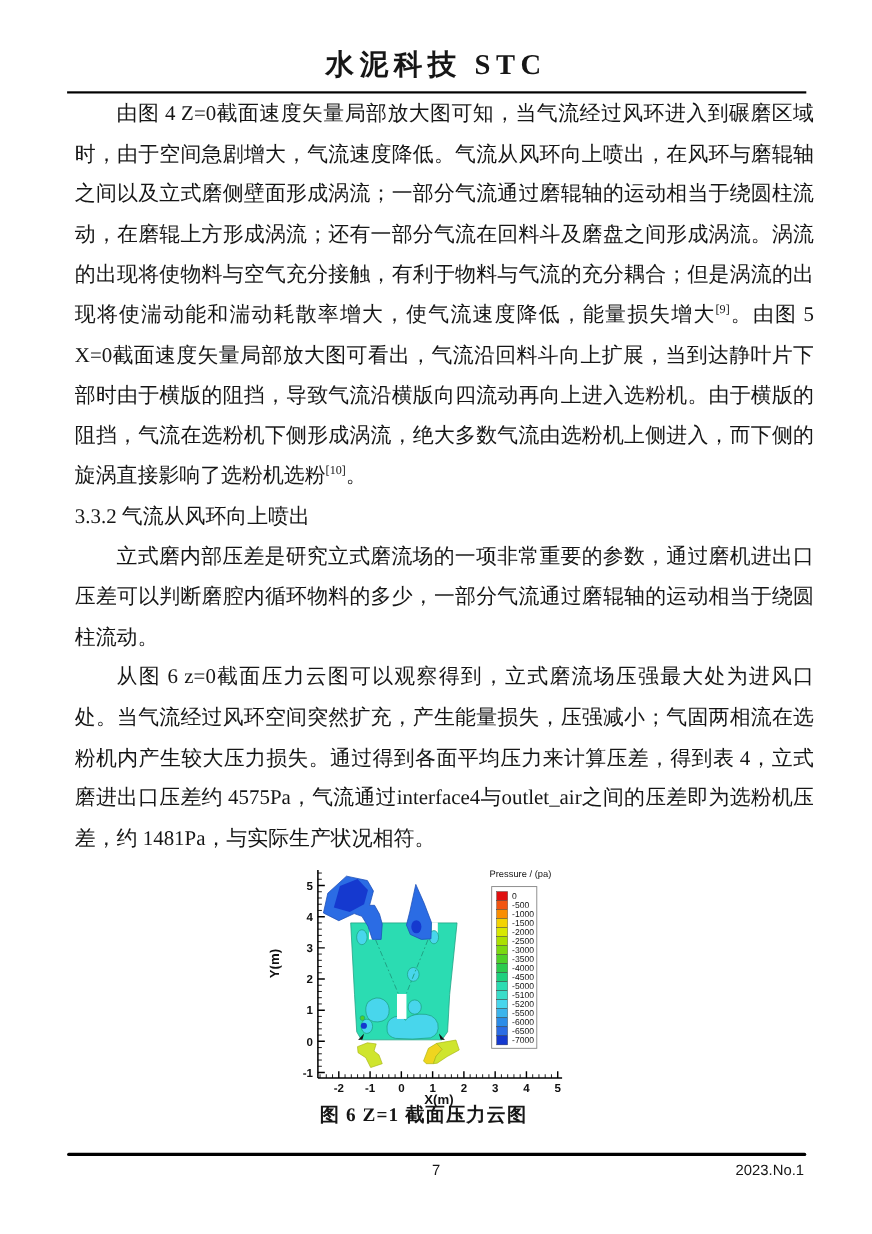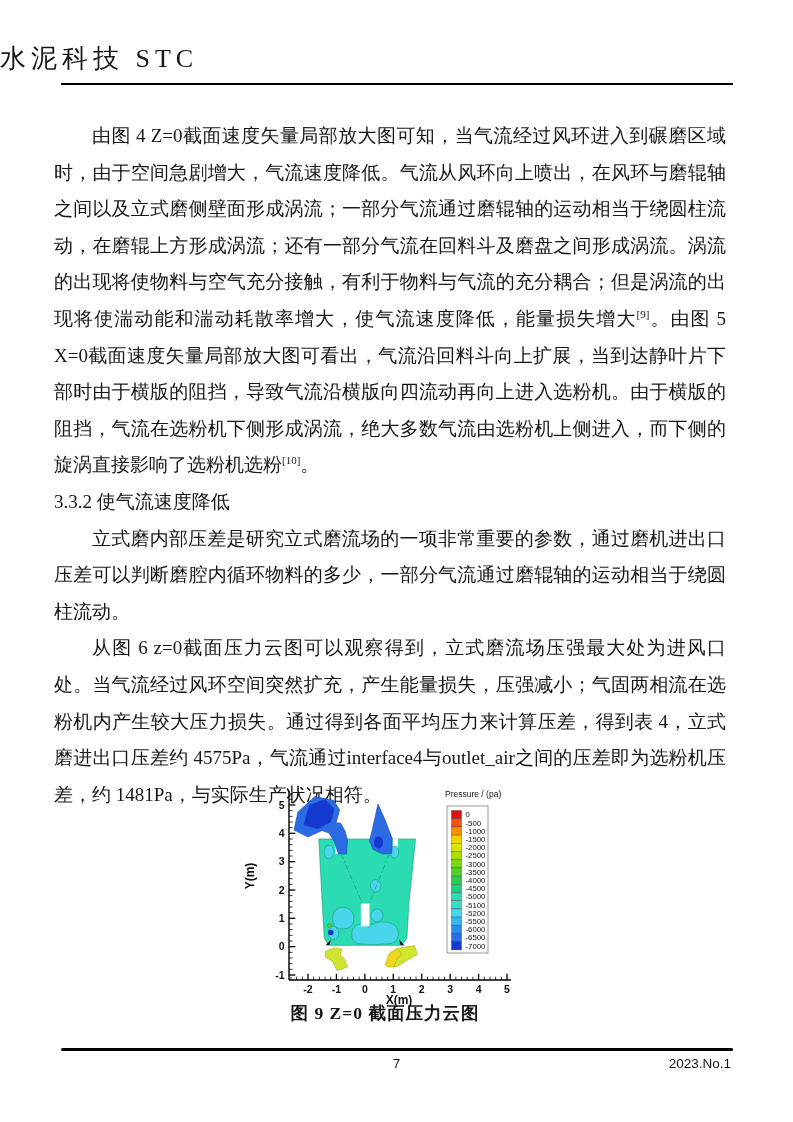--- a/index.html
+++ b/index.html
@@ -7,32 +7,31 @@
     position:relative;
     width:793px;height:1122px;
     background:#ffffff;
     margin:0 auto;
     font-family:"Liberation Serif","DejaVu Serif",serif;
     color:#161616;
     overflow:hidden;
   }
   .journal-title{
     position:absolute;top:41px;left:0;width:793px;
-    text-align:left;
-    font-size:26px;font-weight:normal;letter-spacing:5px;
+    text-align:center;
+    font-size:26px;font-weight:bold;letter-spacing:5px;
   }
   .header-rule{
     position:absolute;top:83px;left:61px;width:672px;height:2px;
     background:#000;
   }
   .text-block{
-    position:absolute;top:86px;left:54px;width:672px;
+    position:absolute;top:86px;left:68px;width:672px;
     font-size:19px;line-height:36.6px;
     text-align:justify;
-    margin-top:32px;
   }
   .text-block p{margin:0;text-indent:2em;}
   .text-block p.heading{text-indent:0;}
   sup{font-size:11px;line-height:0;}
   .figure{position:absolute;left:245px;top:783px;width:300px;}
   .fig-caption{
     position:absolute;left:235px;top:1001px;width:300px;
     text-align:center;font-size:17.5px;font-weight:bold;letter-spacing:1px;
   }
   .footer-rule{
@@ -61,21 +60,21 @@
 </head>
 <body>
 
 <div class="page">
 
   <div class="journal-title">水泥科技 STC</div>
   <div class="header-rule"></div>
 
   <div class="text-block">
     <p><span>由图 4 Z=0截面速度矢量局部放大图可知，当气流经过风环进入到碾磨区域时，由于空间急剧增大，气流速度降低。气流从风环向上喷出，在风环与磨辊轴之间以及立式磨侧壁面形成涡流；一部分气流通过磨辊轴的运动相当于绕圆柱流动，在磨辊上方形成涡流；还有一部分气流在回料斗及磨盘之间形成涡流。涡流的出现将使物料与空气充分接触，有利于物料与气流的充分耦合；但是涡流的出现将使湍动能和湍动耗散率增大，使气流速度降低，能量损失增大</span><sup>[9]</sup><span>。由图 5 X=0截面速度矢量局部放大图可看出，气流沿回料斗向上扩展，当到达静叶片下部时由于横版的阻挡，导致气流沿横版向四流动再向上进入选粉机。由于横版的阻挡，气流在选粉机下侧形成涡流，绝大多数气流由选粉机上侧进入，而下侧的旋涡直接影响了选粉机选粉</span><sup>[10]</sup><span>。</span></p>
-    <p class="heading">3.3.2 使气流速度降低</p>
+    <p class="heading">3.3.2 气流从风环向上喷出</p>
     <p>立式磨内部压差是研究立式磨流场的一项非常重要的参数，通过磨机进出口压差可以判断磨腔内循环物料的多少，一部分气流通过磨辊轴的运动相当于绕圆柱流动。</p>
     <p>从图 6 z=0截面压力云图可以观察得到，立式磨流场压强最大处为进风口处。当气流经过风环空间突然扩充，产生能量损失，压强减小；气固两相流在选粉机内产生较大压力损失。通过得到各面平均压力来计算压差，得到表 4，立式磨进出口压差约 4575Pa，气流通过interface4与outlet_air之间的压差即为选粉机压差，约 1481Pa，与实际生产状况相符。</p>
   </div>
 
   <div class="figure">
     <svg id="fig-svg" viewBox="0 0 300 228" width="300" height="228">
 
       <g>
 
         <path class="contour" d="M73.8,56 L170.5,56 L163.8,121 L161.9,155 L156.8,162.3 L83.5,162.3 L79.3,155 L77.3,121 Z" fill="#2bdcb2"></path>
@@ -247,19 +246,19 @@
             <text x="220.5" y="149.2" class="legend-label">-6000</text>
             <rect x="206.5" y="150.5" width="10" height="8.2" fill="#2b6ce4" stroke="#333" stroke-width="0.35"></rect>
             <text x="220.5" y="157.4" class="legend-label">-6500</text>
             <rect x="206.5" y="158.7" width="10" height="8.2" fill="#1539cf" stroke="#333" stroke-width="0.35"></rect>
             <text x="220.5" y="165.6" class="legend-label">-7000</text>
           </g>
       </g>
     </svg>
   </div>
 
-  <div class="fig-caption">图 9 Z=0 截面压力云图</div>
+  <div class="fig-caption">图 6 Z=1 截面压力云图</div>
 
   <div class="footer-rule"></div>
   <div class="page-number">7</div>
   <div class="issue-number">2023.No.1</div>
 
 </div>
 
 </body></html>

